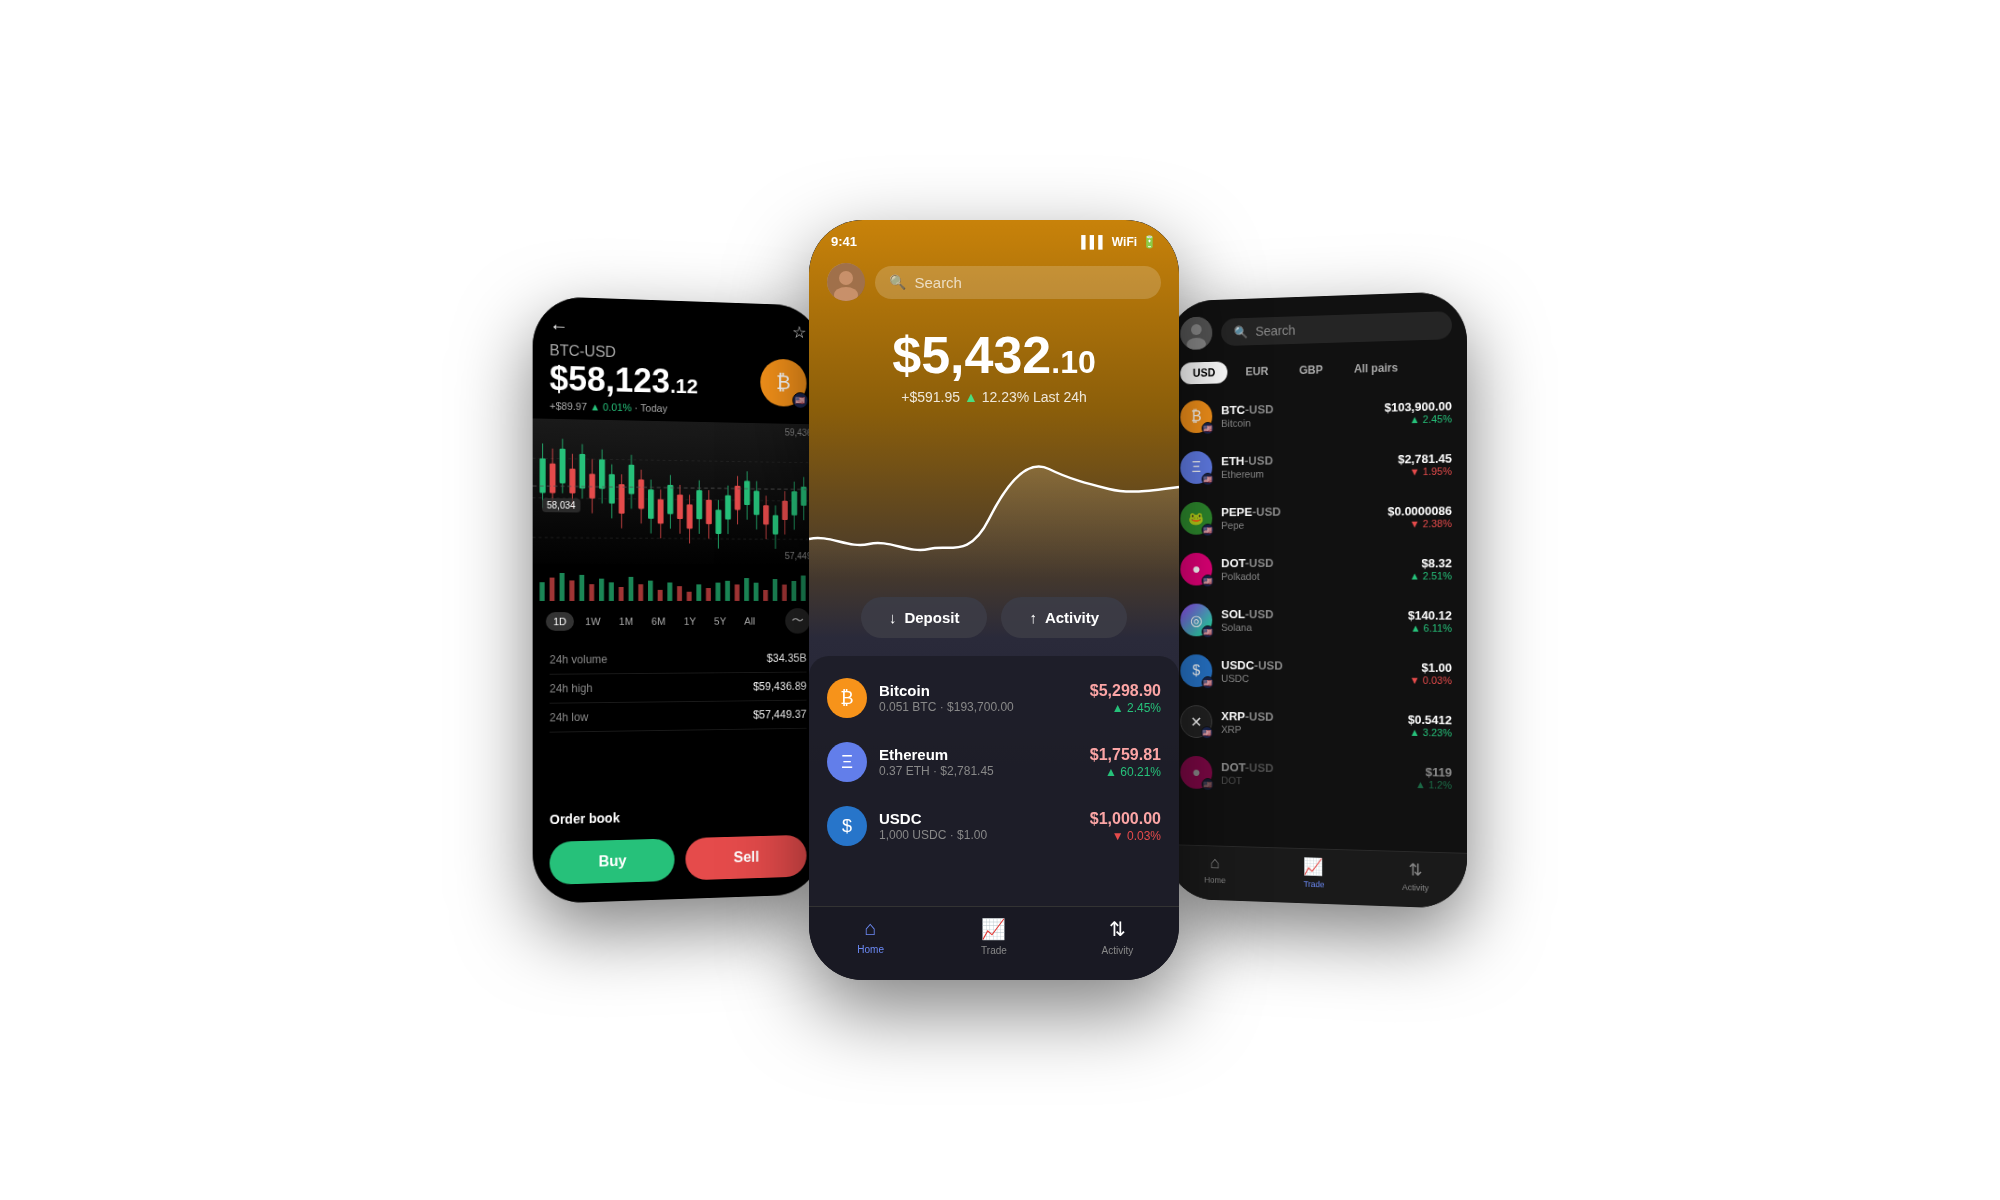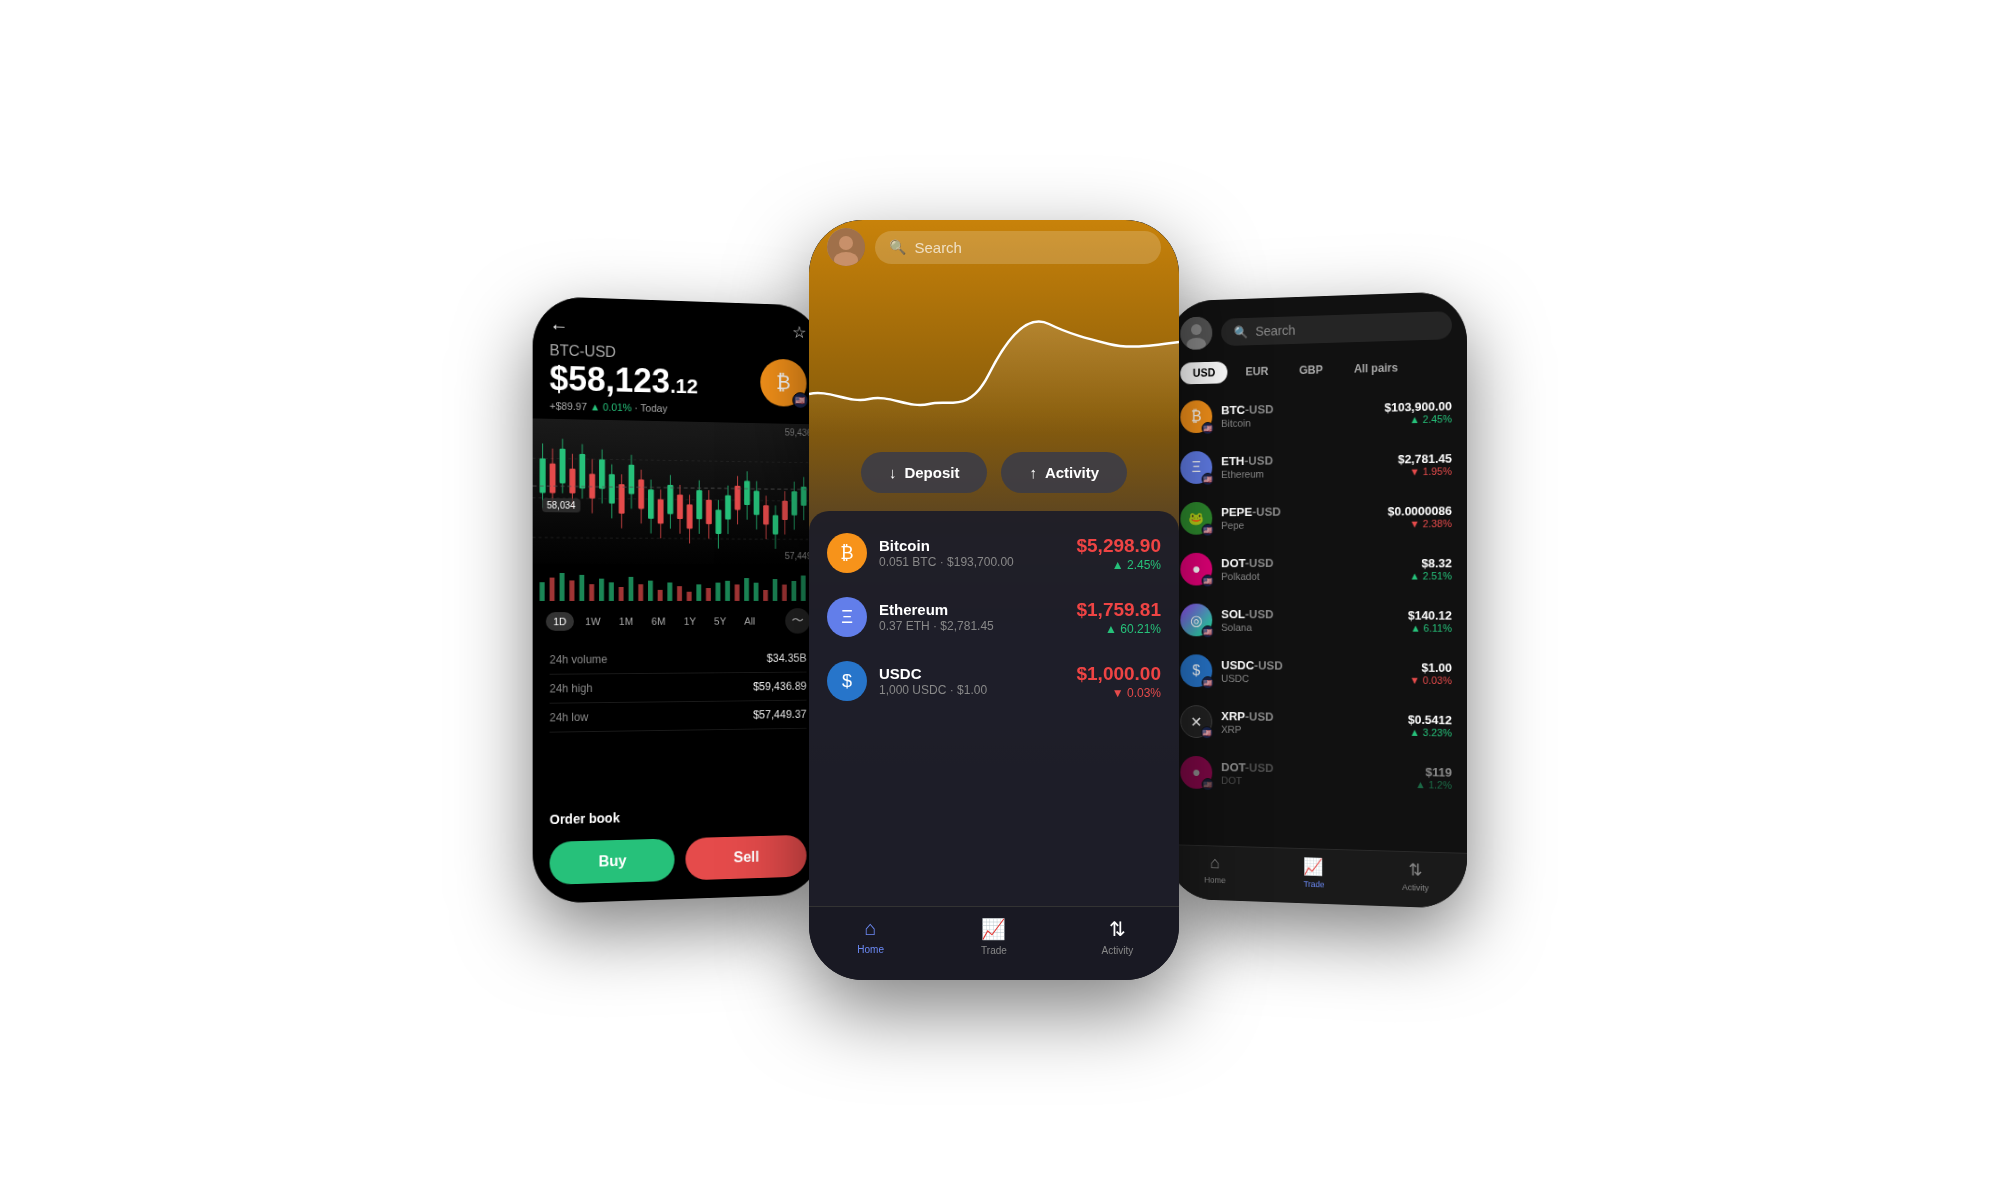--- a/index.html
+++ b/index.html
@@ -416,21 +416,21 @@
 
     .holding-icon.btc { background: #f7931a; }
     .holding-icon.eth { background: #627eea; }
     .holding-icon.usdc { background: #2775ca; }
 
     .holding-info { flex: 1; }
     .holding-name { font-size: 15px; font-weight: 600; color: #fff; }
     .holding-sub { font-size: 12px; color: #888; margin-top: 1px; }
 
     .holding-values { text-align: right; }
-    .holding-amount { font-size: 19px; font-weight: 600; color: #ef4444; }
+    .holding-amount { font-size: 16px; font-weight: 600; color: #fca5a5; }
     .holding-pct-up { font-size: 12px; color: #26c17a; margin-top: 1px; }
     .holding-pct-down { font-size: 12px; color: #e54b4b; margin-top: 1px; }
 
     .bottom-nav {
       display: flex;
       padding: 10px 0 24px;
       background: rgba(25,25,35,0.98);
       border-top: 1px solid #333;
     }
 
@@ -778,37 +778,56 @@
         <div class="buy-btn">Buy</div>
         <div class="sell-btn">Sell</div>
       </div>
 
     </div>
   </div>
 
   <div class="phone phone-center">
     <div class="phone-screen home-screen">
 
+      <div class="status-bar">
+        <span class="status-time">9:41</span>
+        <div class="status-icons">
+          <span>▌▌▌</span>
+          <span>WiFi</span>
+          <span>🔋</span>
+        </div>
+      </div>
 
       <div class="home-header">
         <div class="avatar">
           <div class="avatar-img">
             <svg width="38" height="38" viewBox="0 0 38 38">
               <circle cx="19" cy="19" r="19" fill="#a0704a"></circle>
               <circle cx="19" cy="15" r="7" fill="#c8906a"></circle>
               <ellipse cx="19" cy="32" rx="12" ry="8" fill="#c8906a"></ellipse>
             </svg>
           </div>
         </div>
         <div class="search-bar">
           <span class="search-icon-svg">🔍</span>
           <span class="search-placeholder">Search</span>
         </div>
       </div>
 
+      <div class="portfolio-section">
+        <div class="portfolio-value">
+          <span>$5,432</span><span class="cents-sm">.10</span>
+        </div>
+        <div class="portfolio-change">
+          <span>+$591.95</span>
+          <span class="up">▲</span>
+          <span>12.23%</span>
+          <span>Last 24h</span>
+        </div>
+      </div>
 
       <div class="sparkline-area">
         <svg viewBox="0 0 370 160" preserveAspectRatio="none">
           <defs>
             <linearGradient id="sparkGrad" x1="0" y1="0" x2="0" y2="1">
               <stop offset="0%" stop-color="rgba(255,255,255,0.15)"></stop>
               <stop offset="100%" stop-color="rgba(255,255,255,0)"></stop>
             </linearGradient>
           </defs>
 

